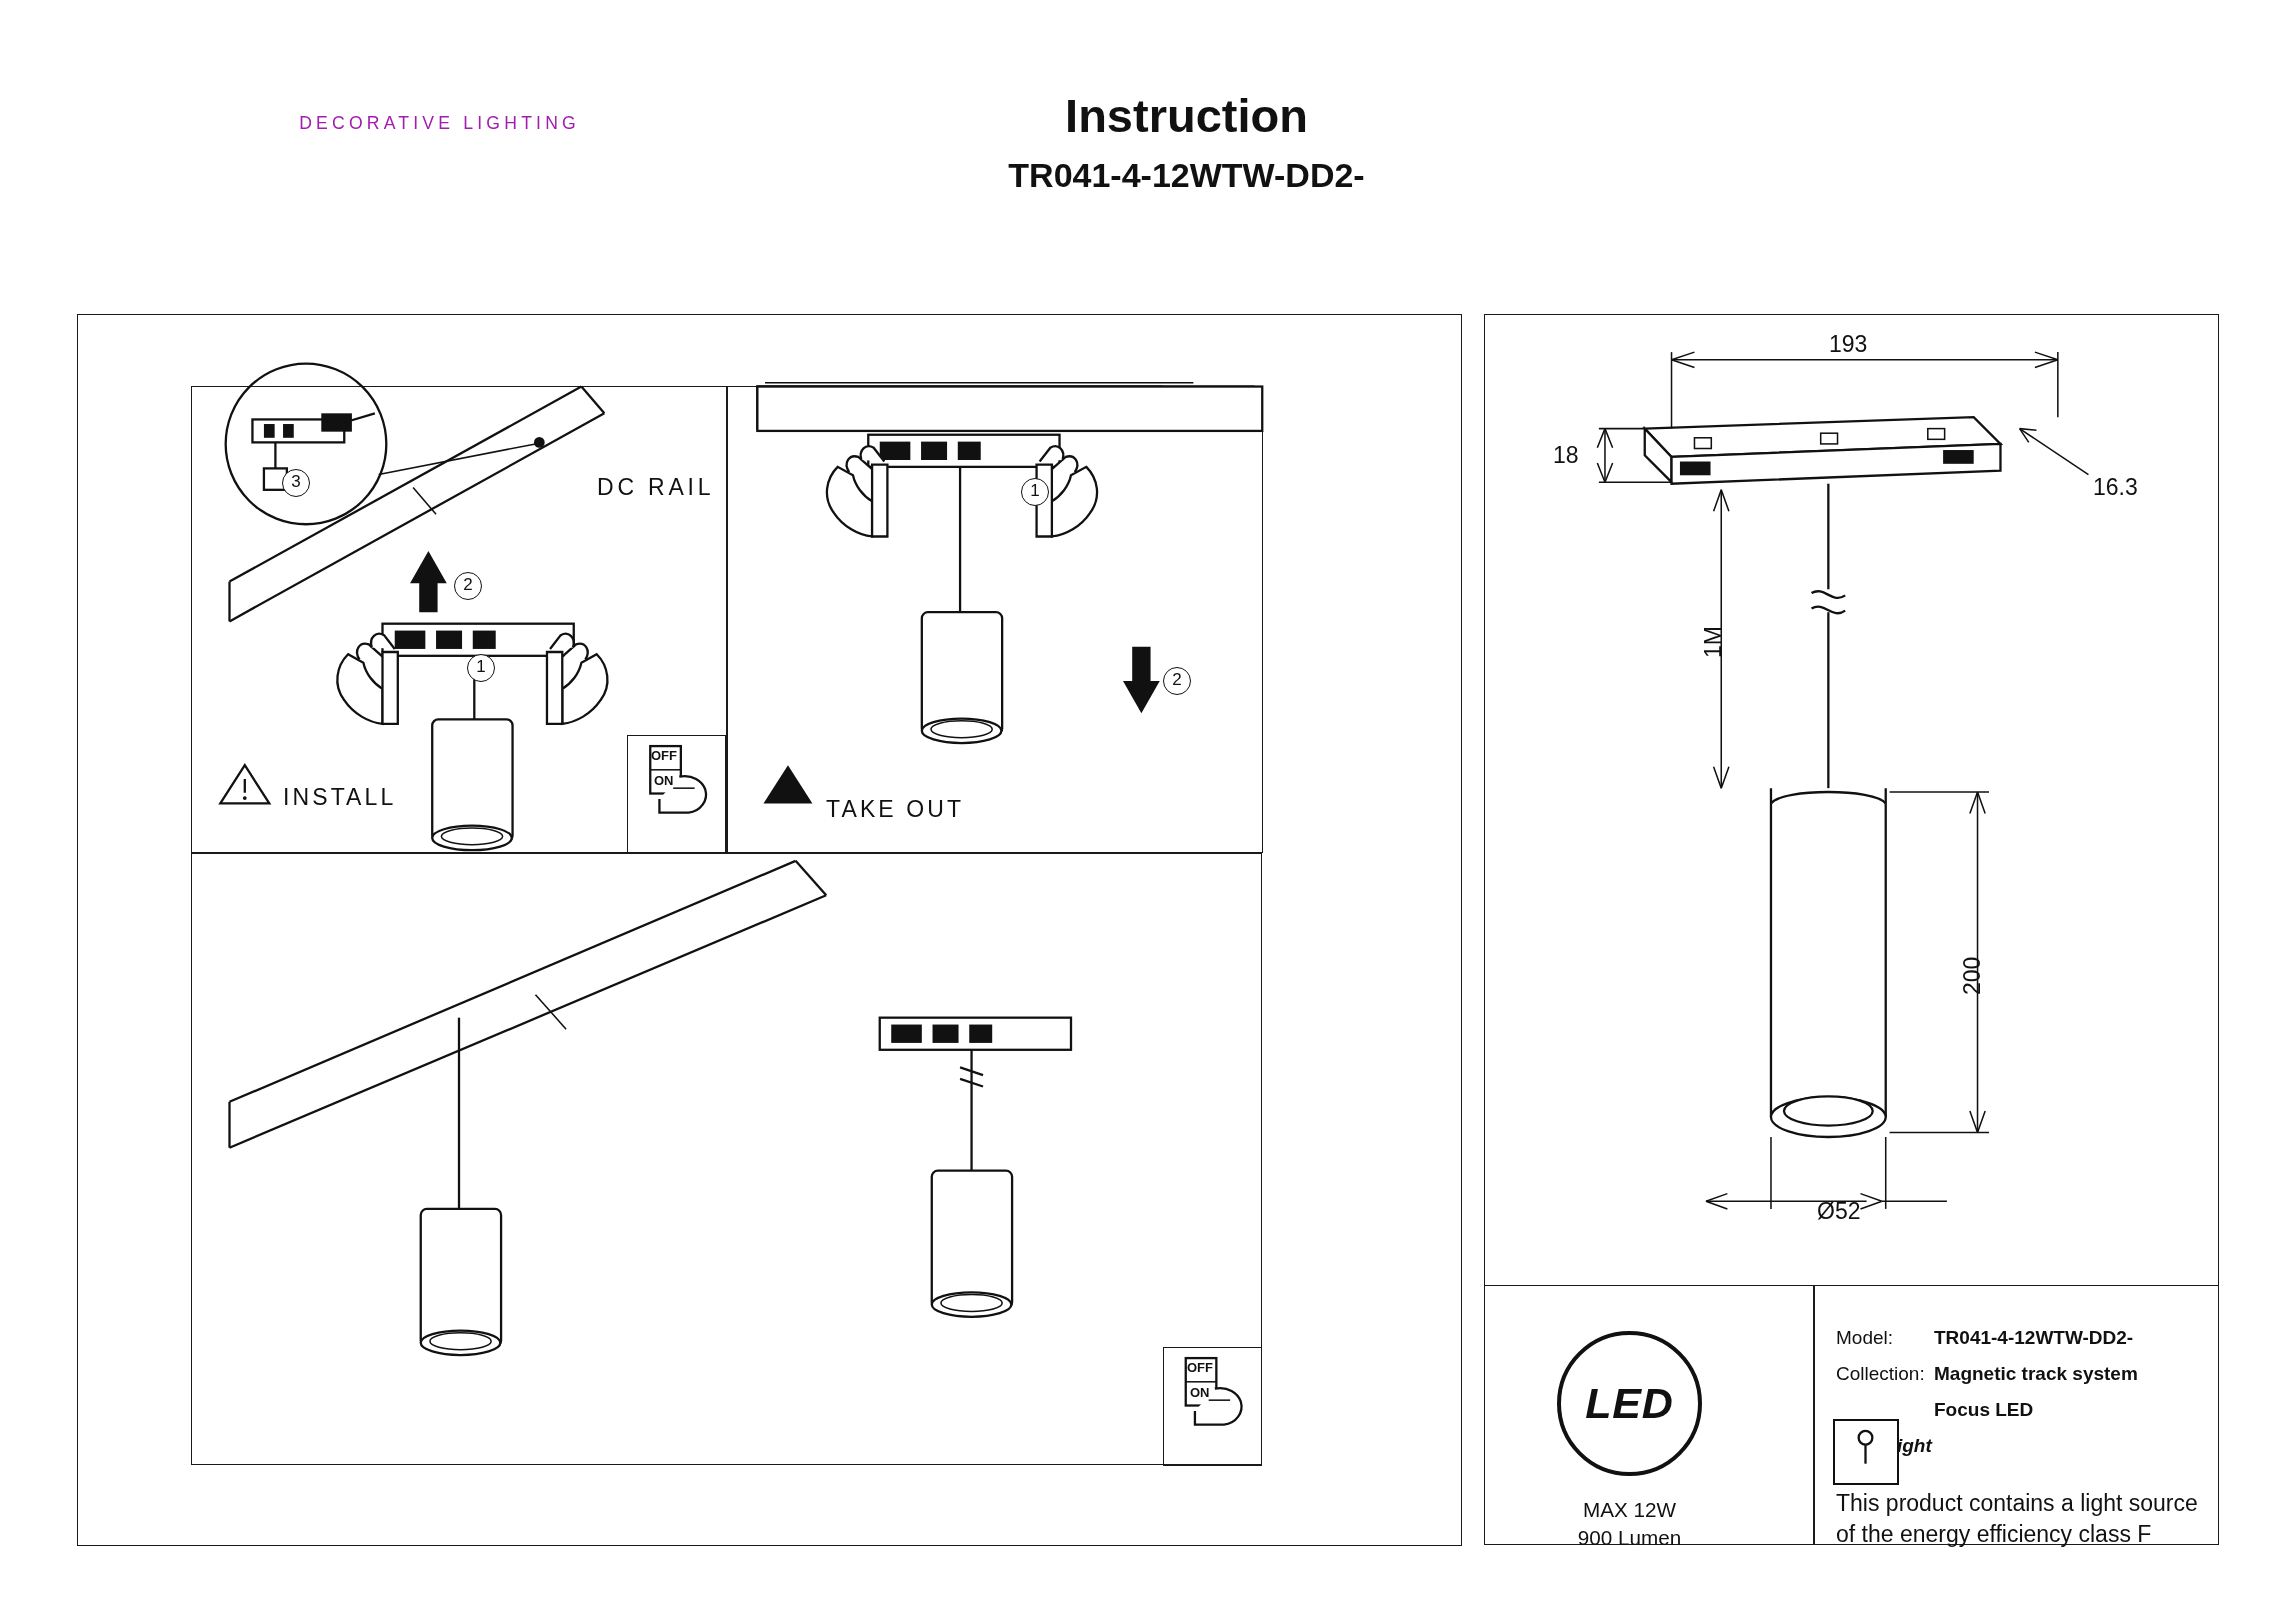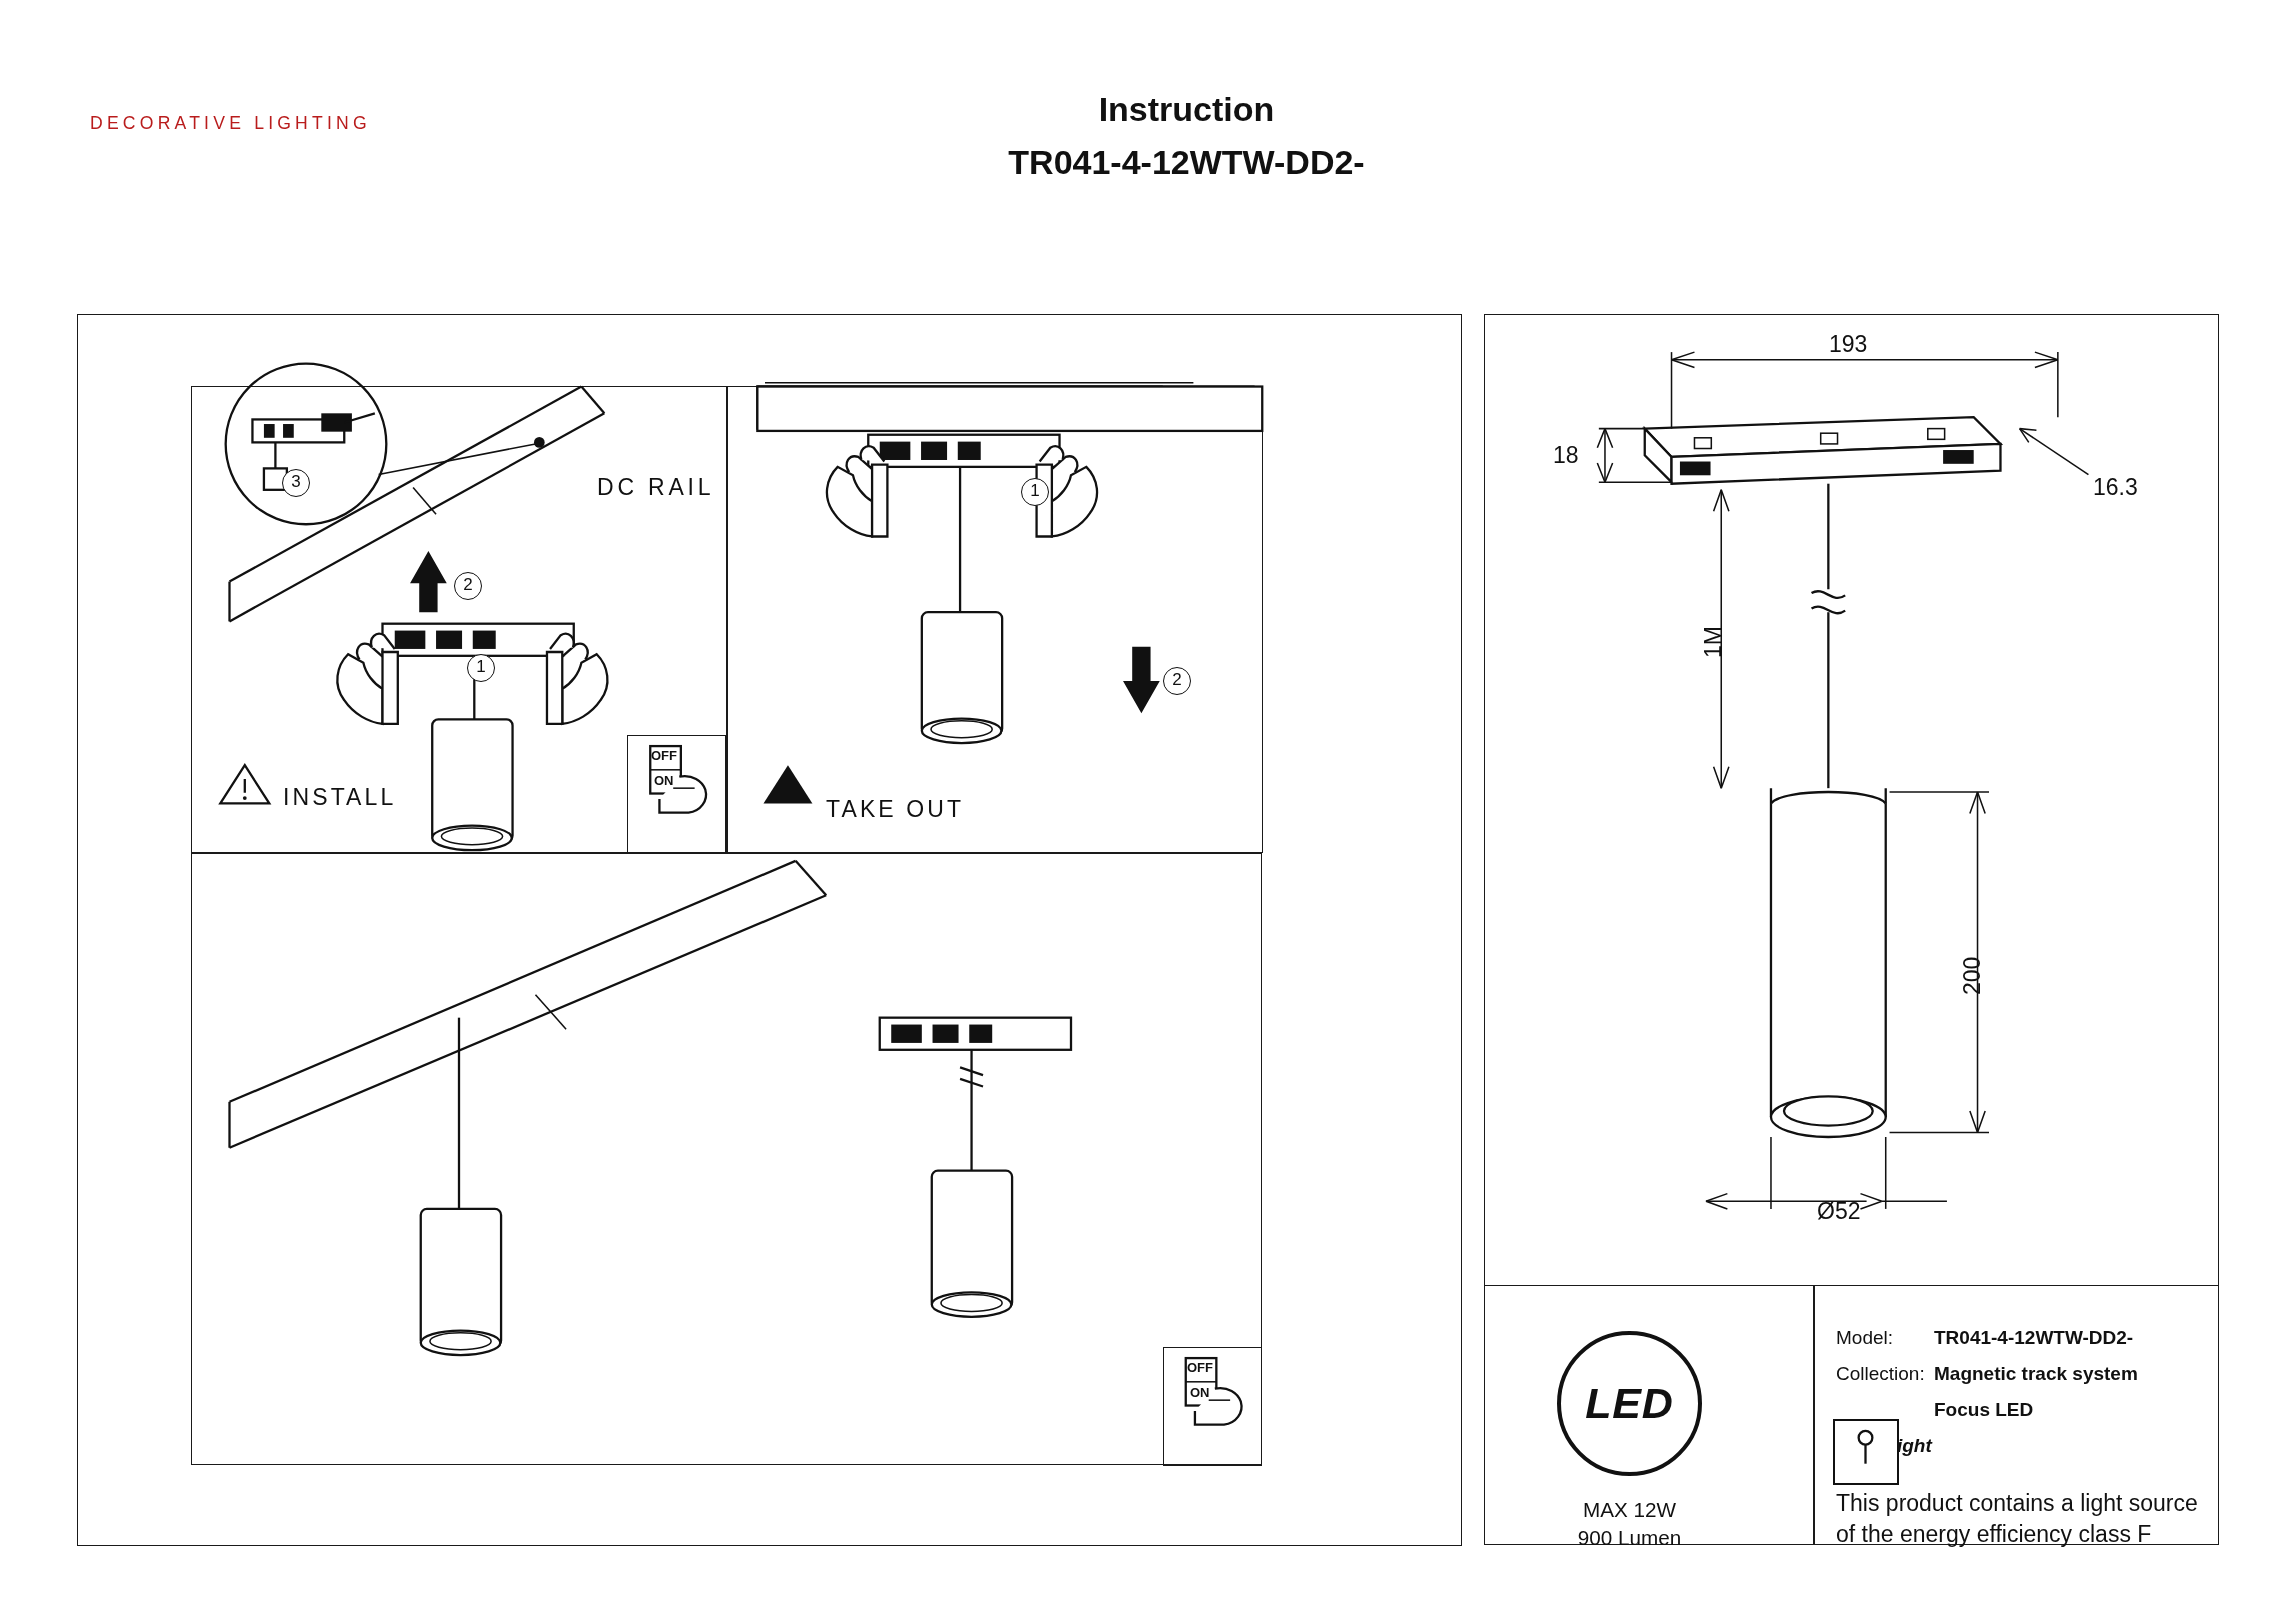--- a/index.html
+++ b/index.html
@@ -36,32 +36,33 @@
     line-height: 1;
     color: #111111;
     white-space: nowrap;
   }
   .logo-word .m-accent { color: #3c1053; }
   .logo-word .i-accent { color: #7d2b8b; }
   .logo-sub {
     margin-top: 15.3px;
     font-size: 17.6px;
     letter-spacing: 4.2px;
-    color: #b91c1c;
+    color: #a21caf;
+    text-align: right;
     width: 490px;
   }
   .title-block {
     position: absolute;
     left: 842px;
     top: 92px;
     width: 689px;
     text-align: center;
   }
   .doc-title {
-    font-size: 34px;
+    font-size: 47px;
     font-weight: bold;
     line-height: 1.0;
     color: #111111;
   }
   .doc-model {
     margin-top: 17px;
     font-size: 34px;
     font-weight: bold;
     color: #111111;
   }

